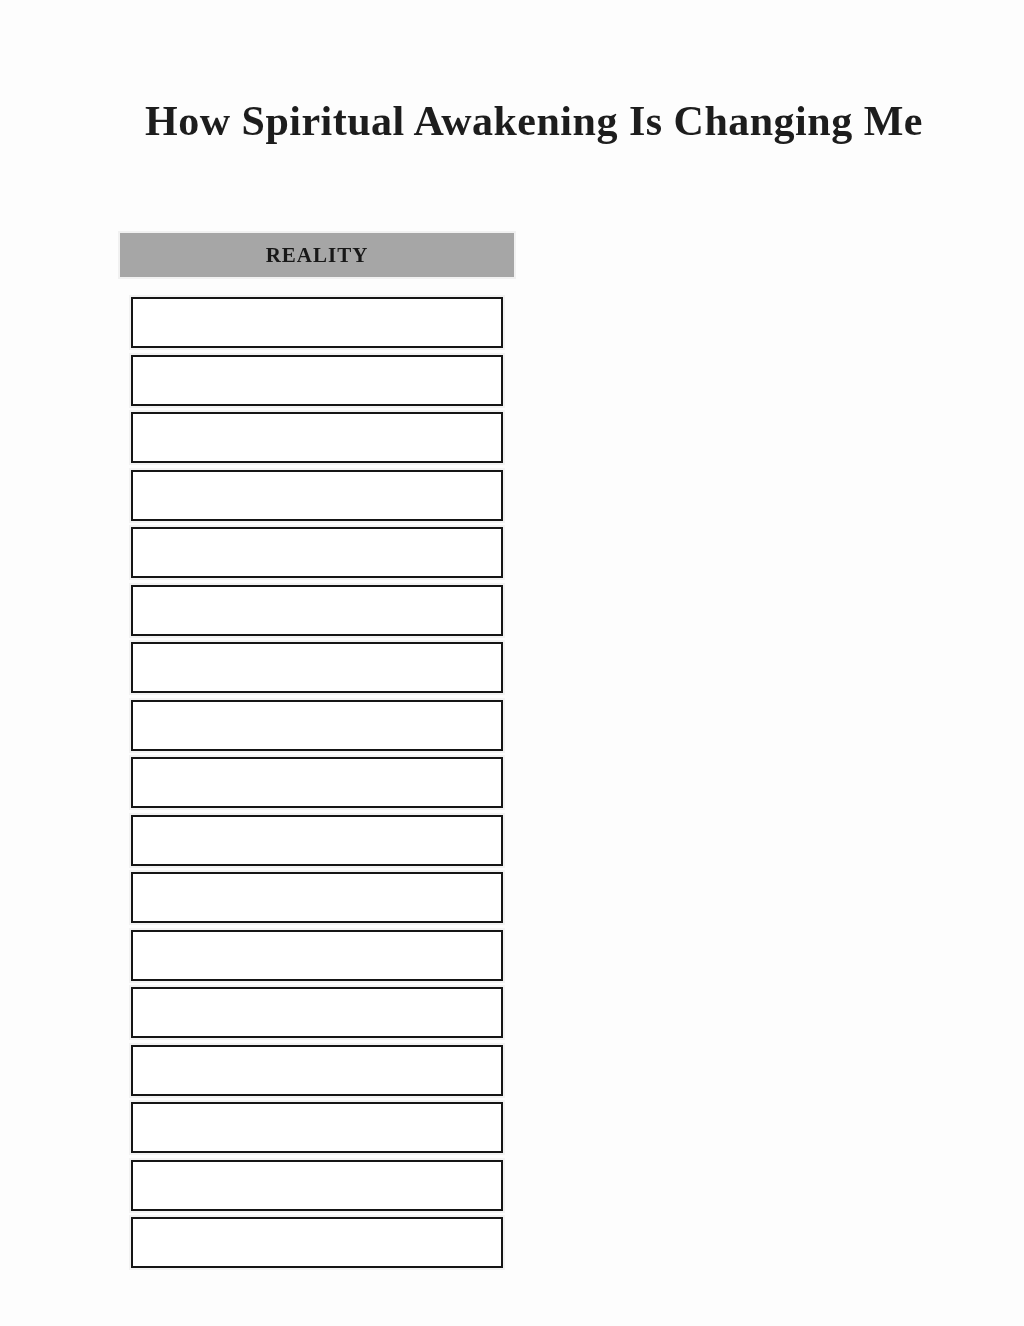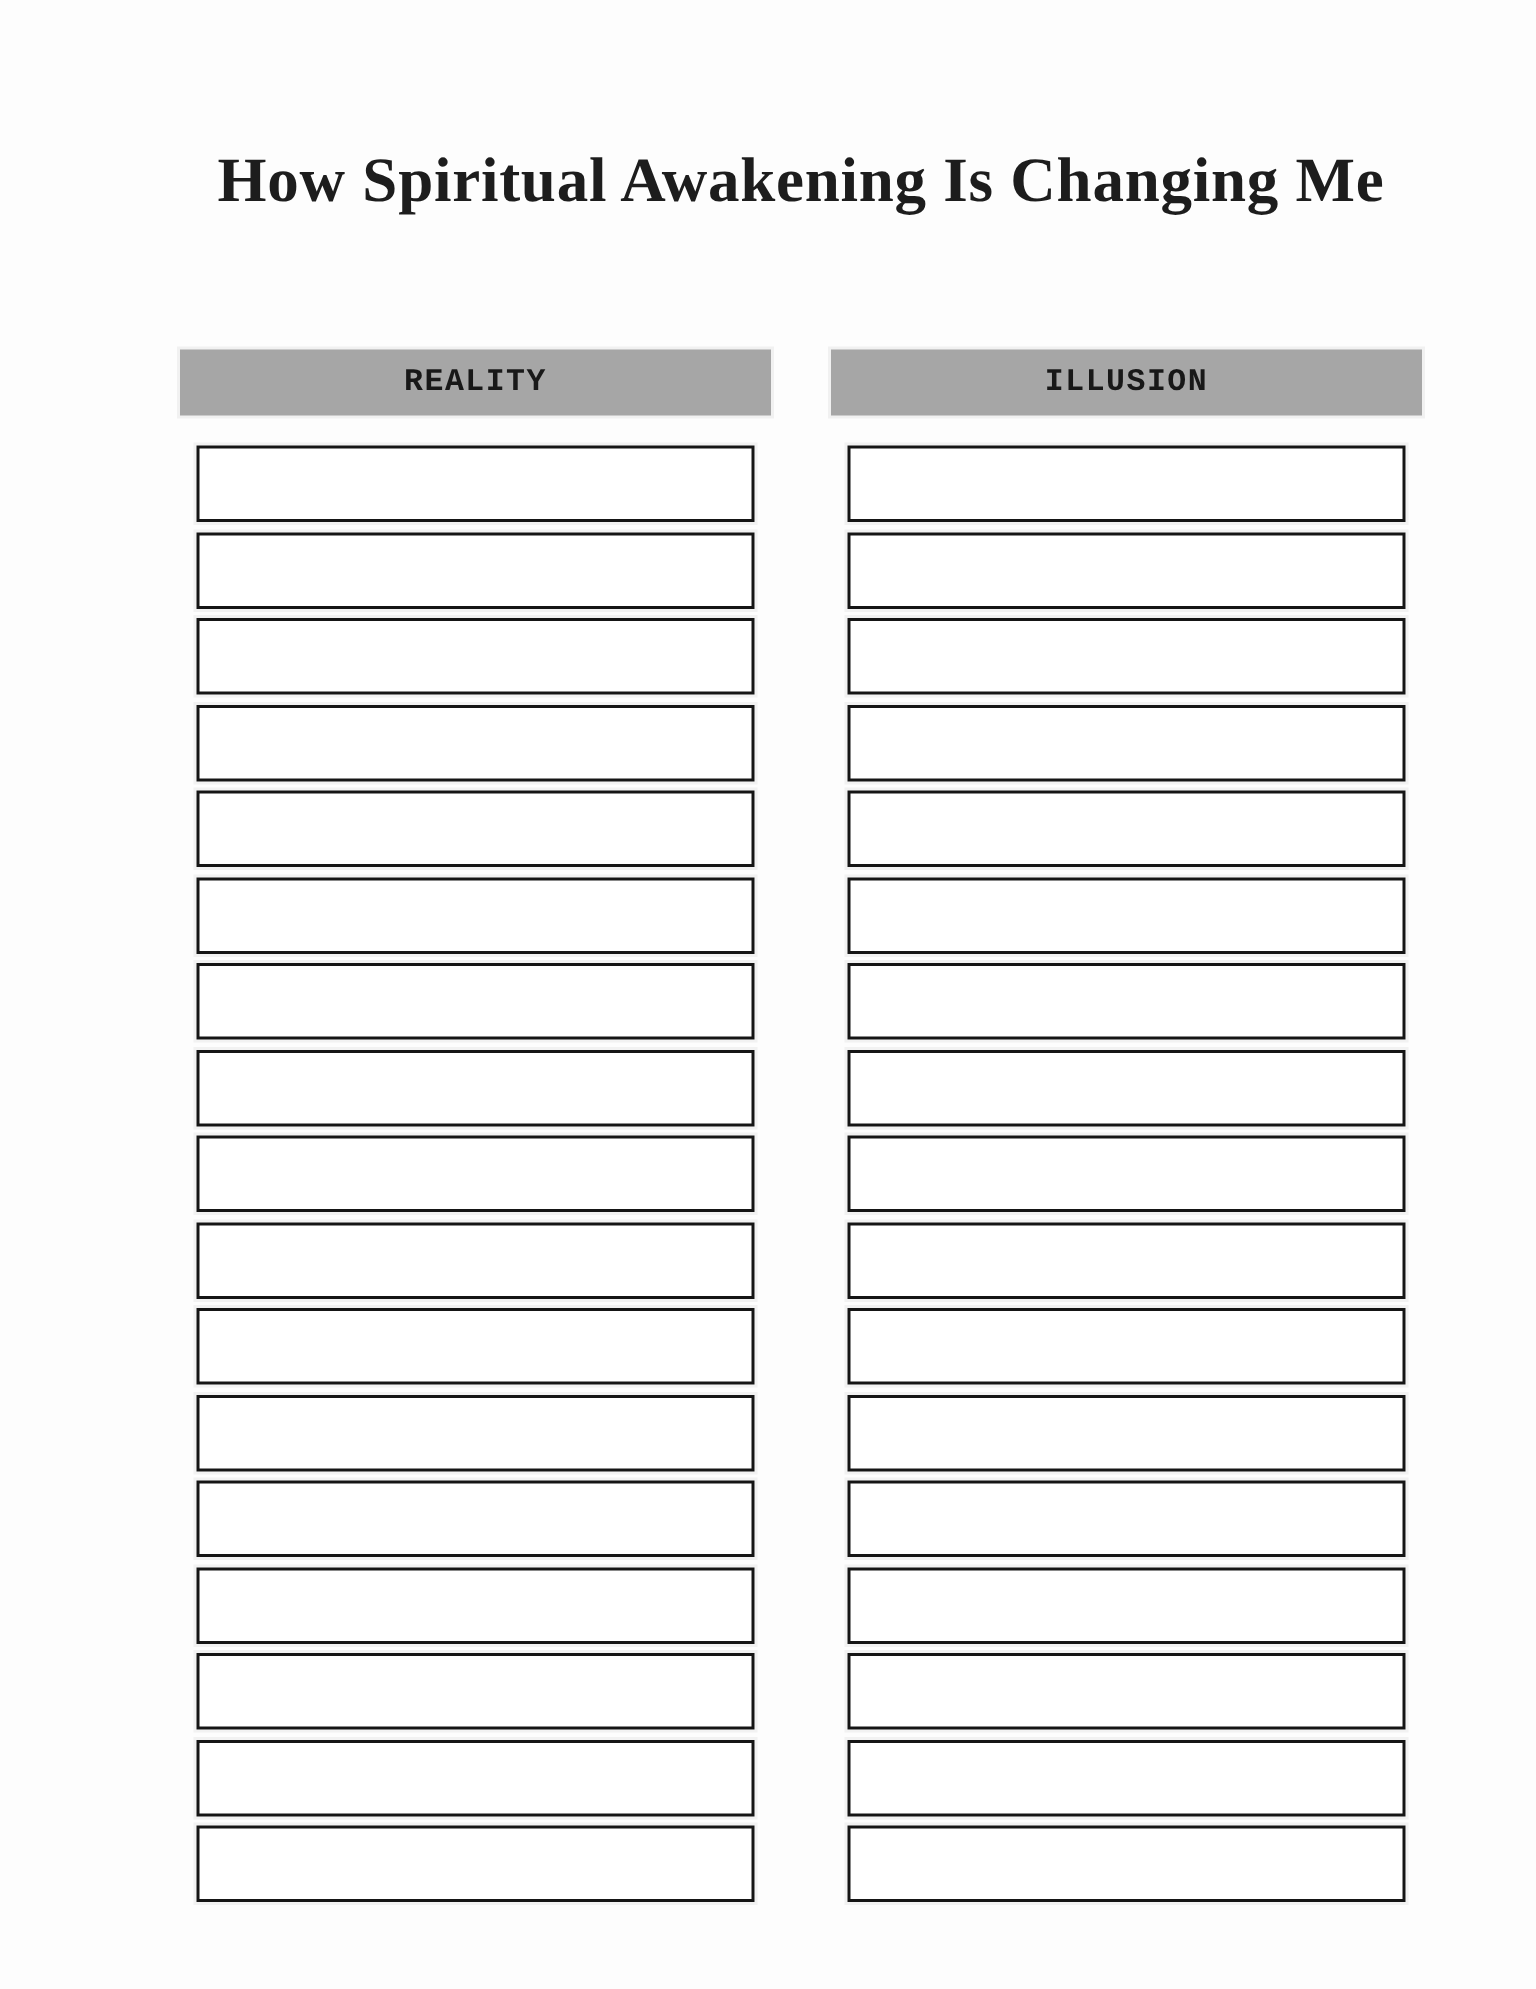--- a/index.html
+++ b/index.html
@@ -52,21 +52,20 @@
     background:var(--header-bg);
     display:flex;
     align-items:center;
     justify-content:center;
     font-size:21px;
     font-weight:bold;
     letter-spacing:1px;
     color:#181818;
     margin-bottom:9px;
     box-shadow:0 0 0 2px rgba(190,190,190,0.18);
-    font-family:Liberation Mono, monospace;
   }
   .rows{
     display:flex;
     flex-direction:column;
     gap:6.5px;
   }
   .entry-box{
     height:51px;
     background:var(--box-bg);
     border:2px solid var(--box-border);
@@ -103,37 +102,15 @@
           <div class="entry-box"></div>
           <div class="entry-box"></div>
           <div class="entry-box"></div>
           <div class="entry-box"></div>
           <div class="entry-box"></div>
           <div class="entry-box"></div>
           <div class="entry-box"></div>
         </div>
     </section>
 
-    <section class="column">
-      <div class="col-header">ILLUSION</div>
-      <div class="rows">
-          <div class="entry-box"></div>
-          <div class="entry-box"></div>
-          <div class="entry-box"></div>
-          <div class="entry-box"></div>
-          <div class="entry-box"></div>
-          <div class="entry-box"></div>
-          <div class="entry-box"></div>
-          <div class="entry-box"></div>
-          <div class="entry-box"></div>
-          <div class="entry-box"></div>
-          <div class="entry-box"></div>
-          <div class="entry-box"></div>
-          <div class="entry-box"></div>
-          <div class="entry-box"></div>
-          <div class="entry-box"></div>
-          <div class="entry-box"></div>
-          <div class="entry-box"></div>
-        </div>
-    </section>
 
   </div>
 </div>
 
 </body></html>

